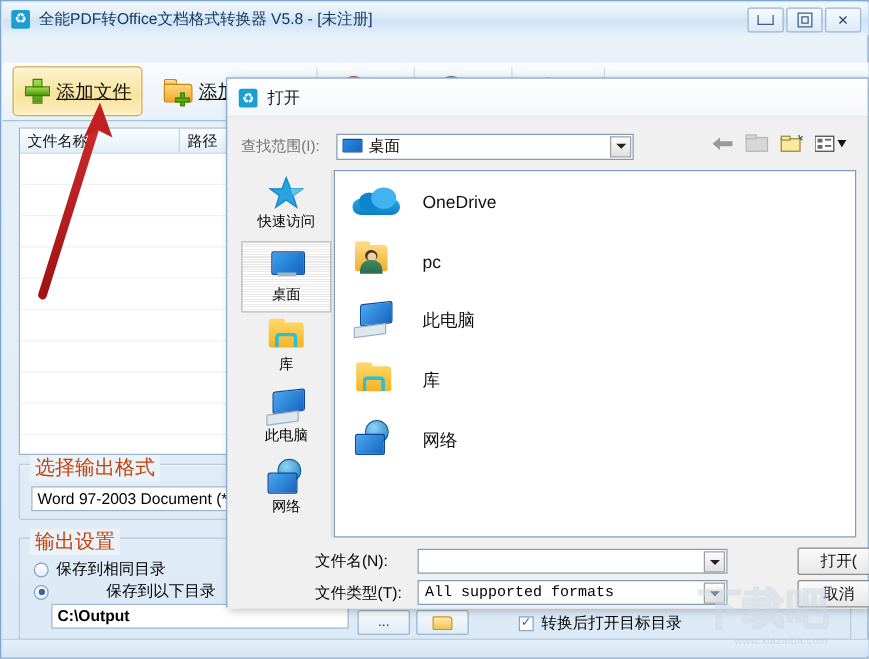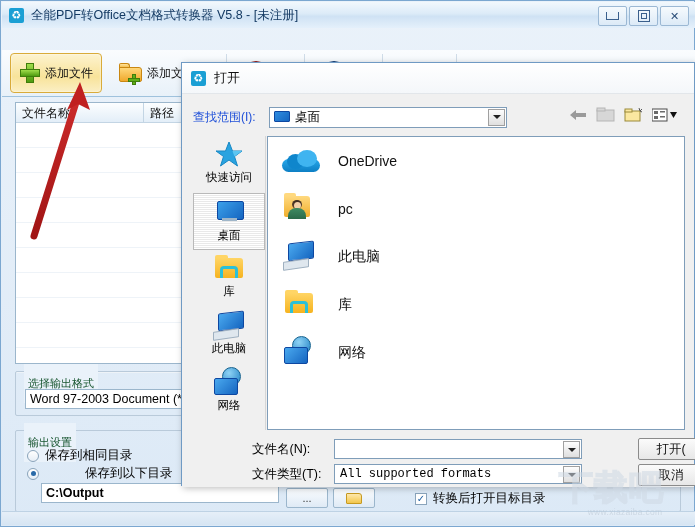--- a/index.html
+++ b/index.html
@@ -50,21 +50,21 @@
   }
   .tb-btn{
     height:38px;display:flex;align-items:center;padding:0 8px;margin-left:8px;
     border:1px solid transparent;border-radius:4px;position:relative;
   }
   .tb-btn.active{
     background:linear-gradient(to bottom,#fdf3cf,#f8e39a 60%,#fbefc4);
     border:1px solid #d9ab3a;box-shadow:inset 0 0 2px #fff;
   }
   .tb-sep{width:1px;height:38px;background:#cfdce8;margin-left:10px;}
-  .tb-label{margin-left:4px;font-size:12px;color:#111;white-space:nowrap;}
+  .tb-label{margin-left:4px;font-size:15px;color:#111;white-space:nowrap;text-decoration:underline;}
   .ico-plus{position:relative;width:22px;height:22px;flex:none;}
   .ico-plus:before,.ico-plus:after{
     content:"";position:absolute;background:linear-gradient(to bottom,#9fdc4a,#4e9b10);
     border:1px solid #3f7d0b;box-sizing:border-box;
   }
   .ico-plus:before{left:7px;top:1px;width:8px;height:20px;}
   .ico-plus:after{left:1px;top:7px;width:20px;height:8px;}
   .ico-folder{position:relative;width:24px;height:20px;flex:none;}
   .ico-folder .fb{
     position:absolute;left:0;top:4px;width:23px;height:15px;border-radius:1px 3px 2px 2px;
@@ -103,21 +103,21 @@
   .col-name{width:128px;}
   .col-path{width:120px;}
   .list-rows{position:relative;}
   .list-row{height:24px;border-bottom:1px solid #eef3f8;}
 
   
   .group{
     position:absolute;border:1px solid #b9cada;border-radius:2px;box-sizing:border-box;
   }
   .group>.legend{
-    position:absolute;left:8px;top:-8px;background:#eaf2fa;padding:12px 4px;font-size:11px;color:#14532d;
+    position:absolute;left:8px;top:-8px;background:#eaf2fa;padding:0 4px;font-size:16px;color:#c2410c;
   }
   #grp-format{left:14px;top:370px;width:666px;height:45px;}
   #format-select{
     position:absolute;left:24px;top:388px;width:240px;height:20px;background:#fff;
     border:1px solid #9bb6cc;box-sizing:border-box;font-size:12.5px;padding:2px 4px;
     white-space:nowrap;overflow:hidden;
   }
   #grp-output{left:14px;top:429px;width:666px;height:82px;}
   .radio-row{position:absolute;display:flex;align-items:center;font-size:12.5px;}
   .radio{
@@ -170,21 +170,21 @@
     height:30px;background:linear-gradient(to bottom,#ffffff,#f4f7fa);
     display:flex;align-items:center;padding-left:9px;border-bottom:1px solid #e2e6ea;
   }
   #dlg-icon{
     width:15px;height:15px;border-radius:2px;background:#1a9fd4;color:#fff;font-size:11px;
     display:flex;align-items:center;justify-content:center;flex:none;
   }
   #dlg-title{margin-left:8px;font-size:13px;color:#111;}
   #dlg-body{position:relative;height:393px;background:#f0f0f0;}
   #lookin-row{position:absolute;left:11px;top:12px;width:492px;height:22px;display:flex;align-items:center;}
-  #lookin-label{font-size:12px;width:76px;color:#1d4ed8;}
+  #lookin-label{font-size:12px;width:76px;color:#737373;}
   #lookin-combo{
     width:238px;height:21px;background:#fff;border:1px solid #7f9db9;box-sizing:border-box;
     display:flex;align-items:center;padding-left:4px;position:relative;
   }
   .mon-ico{width:16px;height:12px;flex:none;position:relative;}
   .mon-ico .scr{
     position:absolute;left:0;top:0;width:16px;height:11px;box-sizing:border-box;
     background:linear-gradient(135deg,#2f8de0,#1565c0);border:1px solid #0d47a1;border-radius:1px;
   }
   #lookin-combo .txt{margin-left:5px;font-size:12.5px;}

